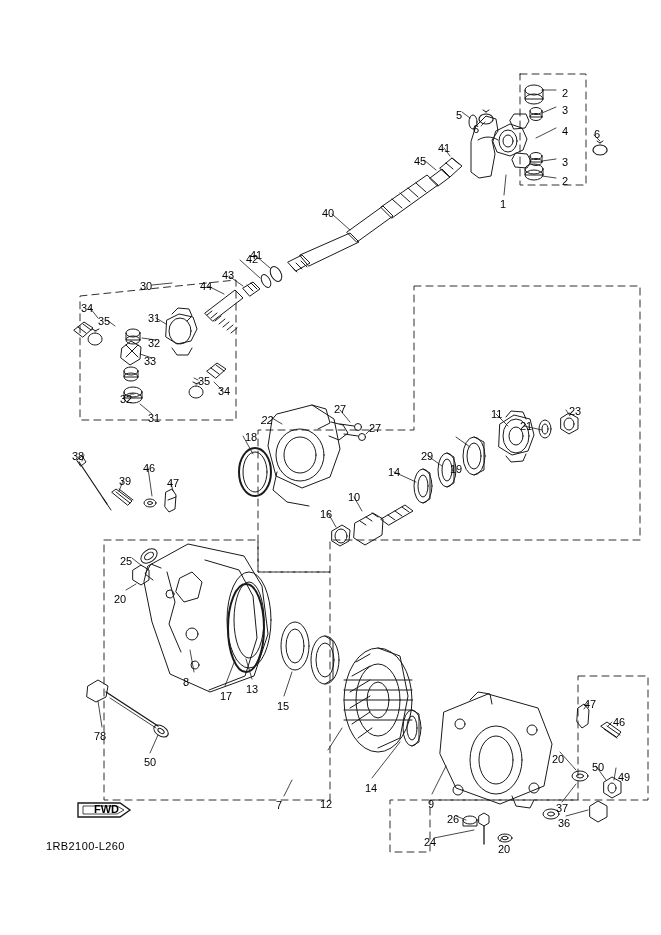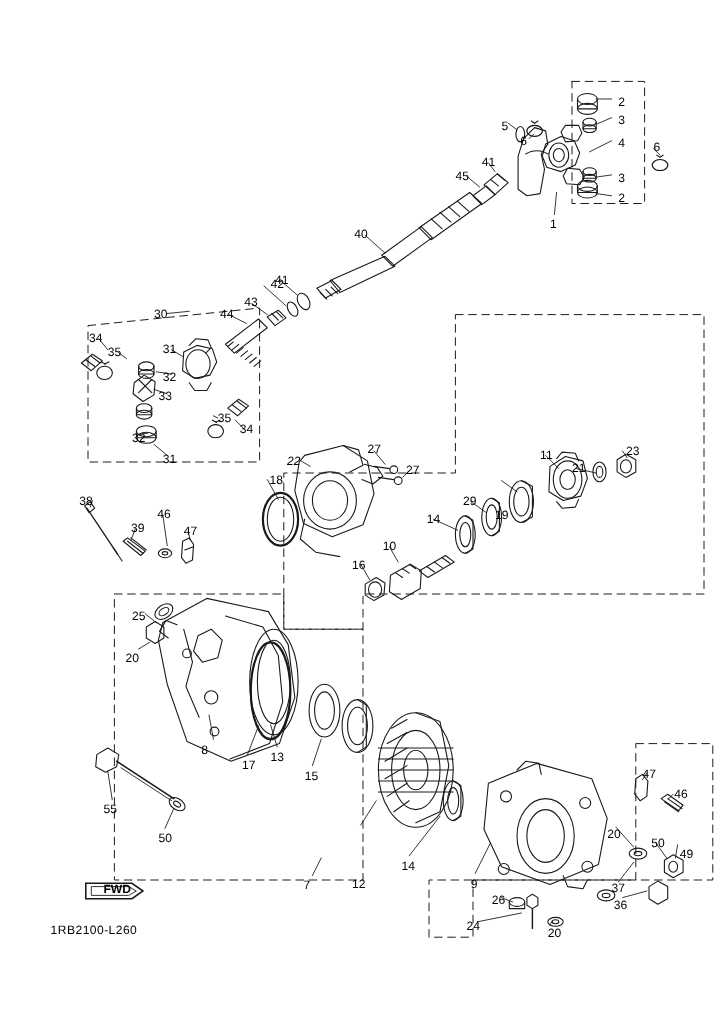--- a/index.html
+++ b/index.html
@@ -408,16 +408,16 @@
     <div class="callout" style="left: 584px; top: 699px;">47</div>
     <div class="callout" style="left: 613px; top: 717px;">46</div>
     <div class="callout" style="left: 552px; top: 754px;">20</div>
     <div class="callout" style="left: 592px; top: 762px;">50</div>
     <div class="callout" style="left: 618px; top: 772px;">49</div>
     <div class="callout" style="left: 556px; top: 803px;">37</div>
     <div class="callout" style="left: 558px; top: 818px;">36</div>
     <div class="callout" style="left: 447px; top: 814px;">26</div>
     <div class="callout" style="left: 424px; top: 837px;">24</div>
     <div class="callout" style="left: 498px; top: 844px;">20</div>
-    <div class="callout" style="left: 94px; top: 731px;">55</div>
+    <div class="callout" style="left: 94px; top: 731px;">78</div>
     <div class="callout" style="left: 144px; top: 757px;">50</div>
     <div class="callout" style="left: 276px; top: 800px;">7</div>
   </div>
 
 </body></html>

